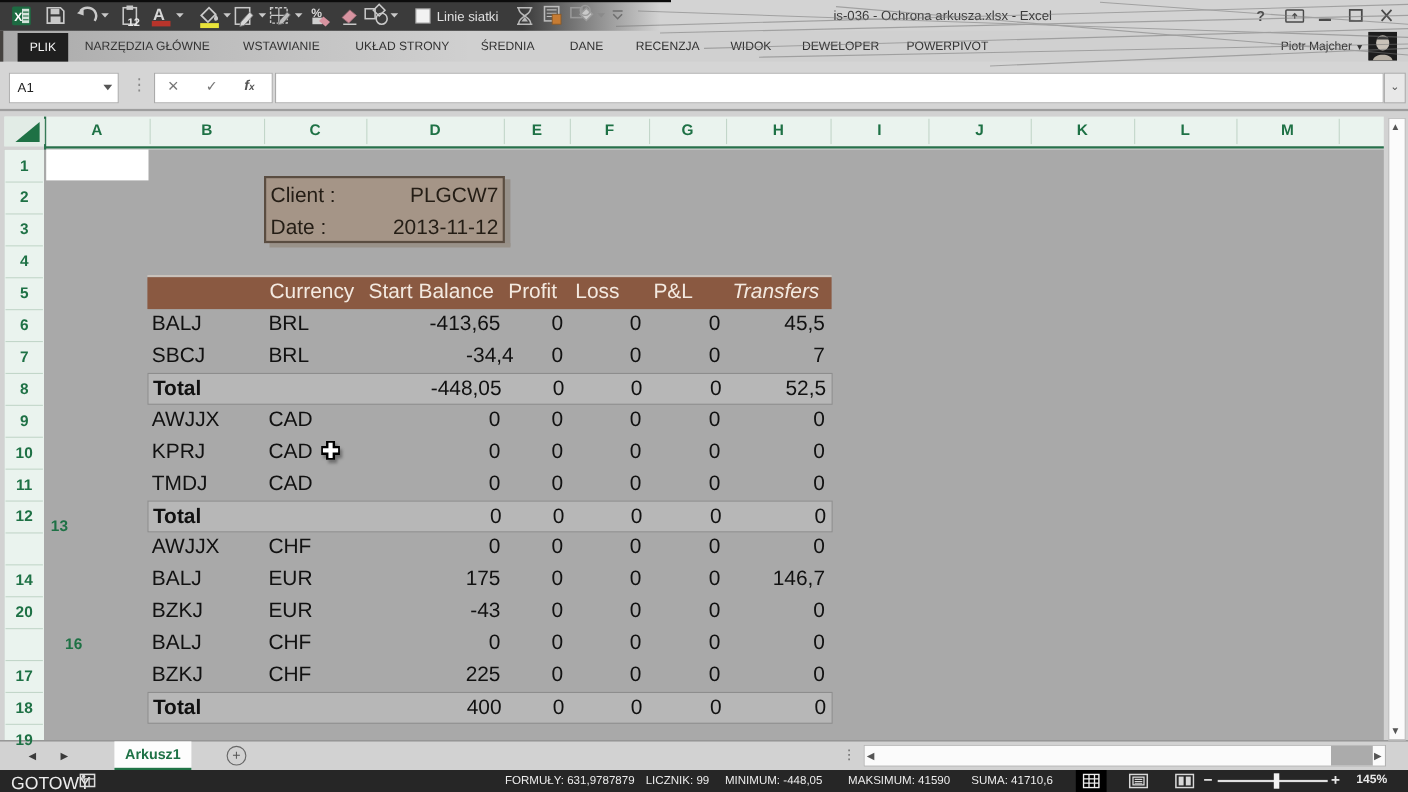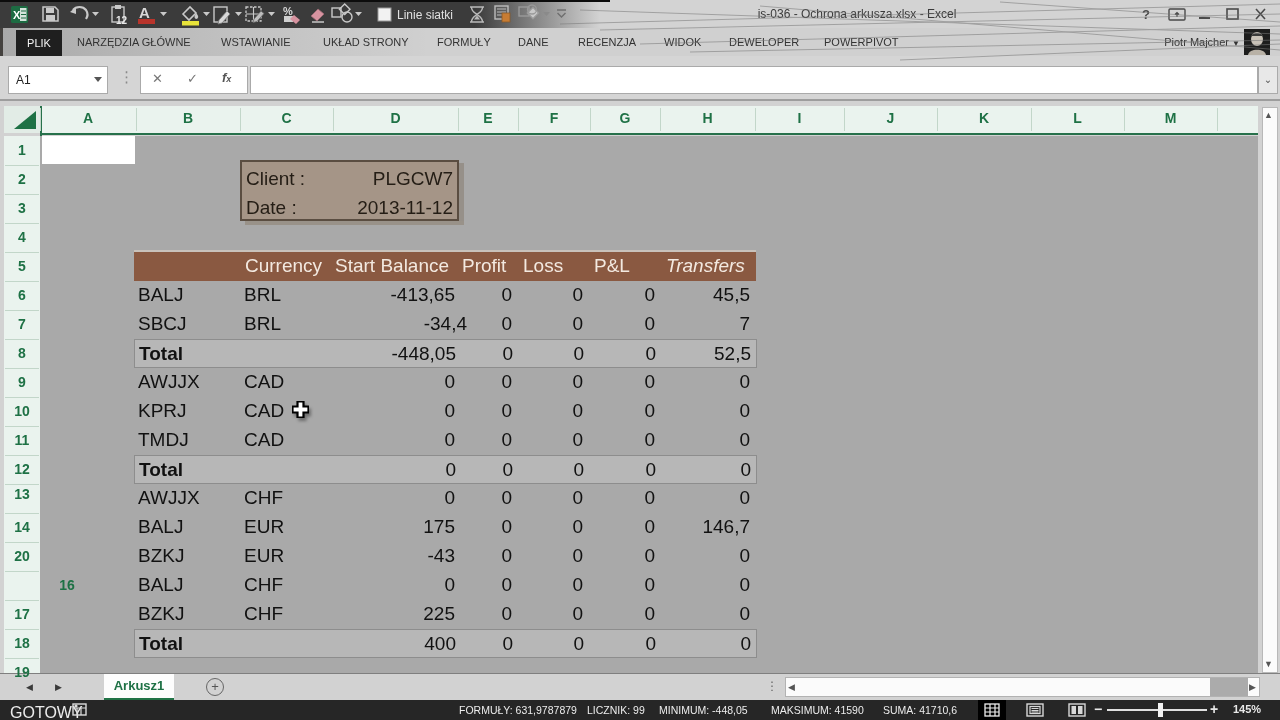--- a/index.html
+++ b/index.html
@@ -88,21 +88,21 @@
 <body>
 <div class="abs" id="qat"></div>
 <div class="abs" id="tabs"></div>
 <div class="abs" id="fbar"></div>
 
 <div class="abs" id="tabsdark"></div>
 <div class="abs" id="plik">PLIK</div>
 <div class="abs rtab" style="left:77px;">NARZĘDZIA GŁÓWNE</div>
 <div class="abs rtab" style="left:221px;">WSTAWIANIE</div>
 <div class="abs rtab" style="left:323px;">UKŁAD STRONY</div>
-<div class="abs rtab" style="left:437px;">FORMUŁY</div>
+<div class="abs rtab" style="left:437px;">ŚREDNIA</div>
 <div class="abs rtab" style="left:518px;">DANE</div>
 <div class="abs rtab" style="left:578px;">RECENZJA</div>
 <div class="abs rtab" style="left:664px;">WIDOK</div>
 <div class="abs rtab" style="left:729px;">DEWELOPER</div>
 <div class="abs rtab" style="left:824px;">POWERPIVOT</div>
 <div class="abs" id="user">Piotr Majcher <span style="font-size:8px;">▼</span></div>
 <div class="abs" id="avatar"></div>
 <svg class="abs" style="left:1244px;top:29px;" width="26" height="26" viewBox="0 0 26 26">
   <rect x="0" y="0" width="26" height="26" fill="#1d1d1d"></rect>
   <ellipse cx="13" cy="10" rx="6" ry="7" fill="#c9c2b8"></ellipse>
@@ -437,21 +437,21 @@
 <div class="abs rlab" style="top:339px;">8</div>
 <div class="abs rsep" style="top:339px;"></div>
 <div class="abs rlab" style="top:368px;">9</div>
 <div class="abs rsep" style="top:368px;"></div>
 <div class="abs rlab" style="top:397px;">10</div>
 <div class="abs rsep" style="top:397px;"></div>
 <div class="abs rlab" style="top:426px;">11</div>
 <div class="abs rsep" style="top:426px;"></div>
 <div class="abs rlab" style="top:455px;">12</div>
 <div class="abs rsep" style="top:455px;"></div>
-<div class="abs rlab" style="top:480px;">13</div>
+<div class="abs rlab" style="top:464px;padding-left:32px;">13</div>
 <div class="abs rsep" style="top:484px;"></div>
 <div class="abs rlab" style="top:513px;">14</div>
 <div class="abs rsep" style="top:513px;"></div>
 <div class="abs rlab" style="top:542px;">20</div>
 <div class="abs rsep" style="top:542px;"></div>
 <div class="abs rlab" style="top:571px;padding-left:45px;">16</div>
 <div class="abs rsep" style="top:571px;"></div>
 <div class="abs rlab" style="top:600px;">17</div>
 <div class="abs rsep" style="top:600px;"></div>
 <div class="abs rlab" style="top:629px;">18</div>

